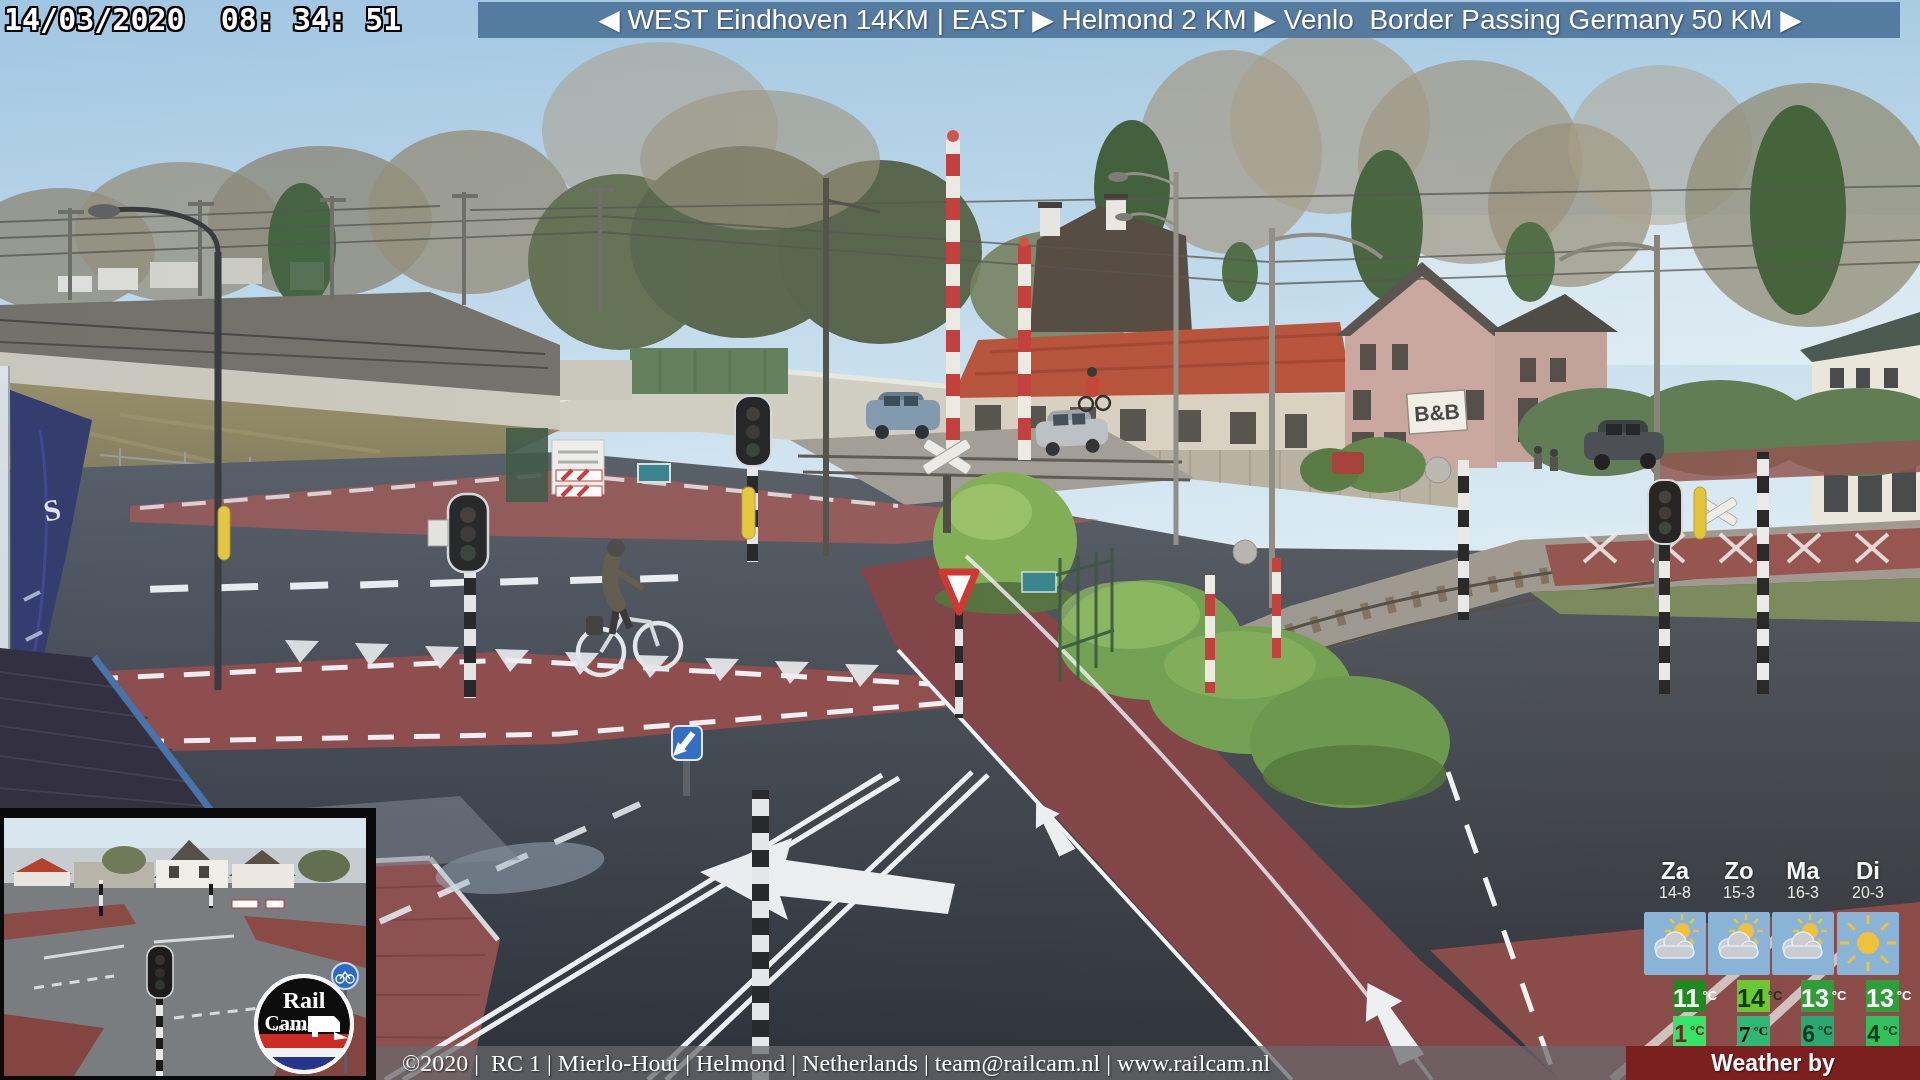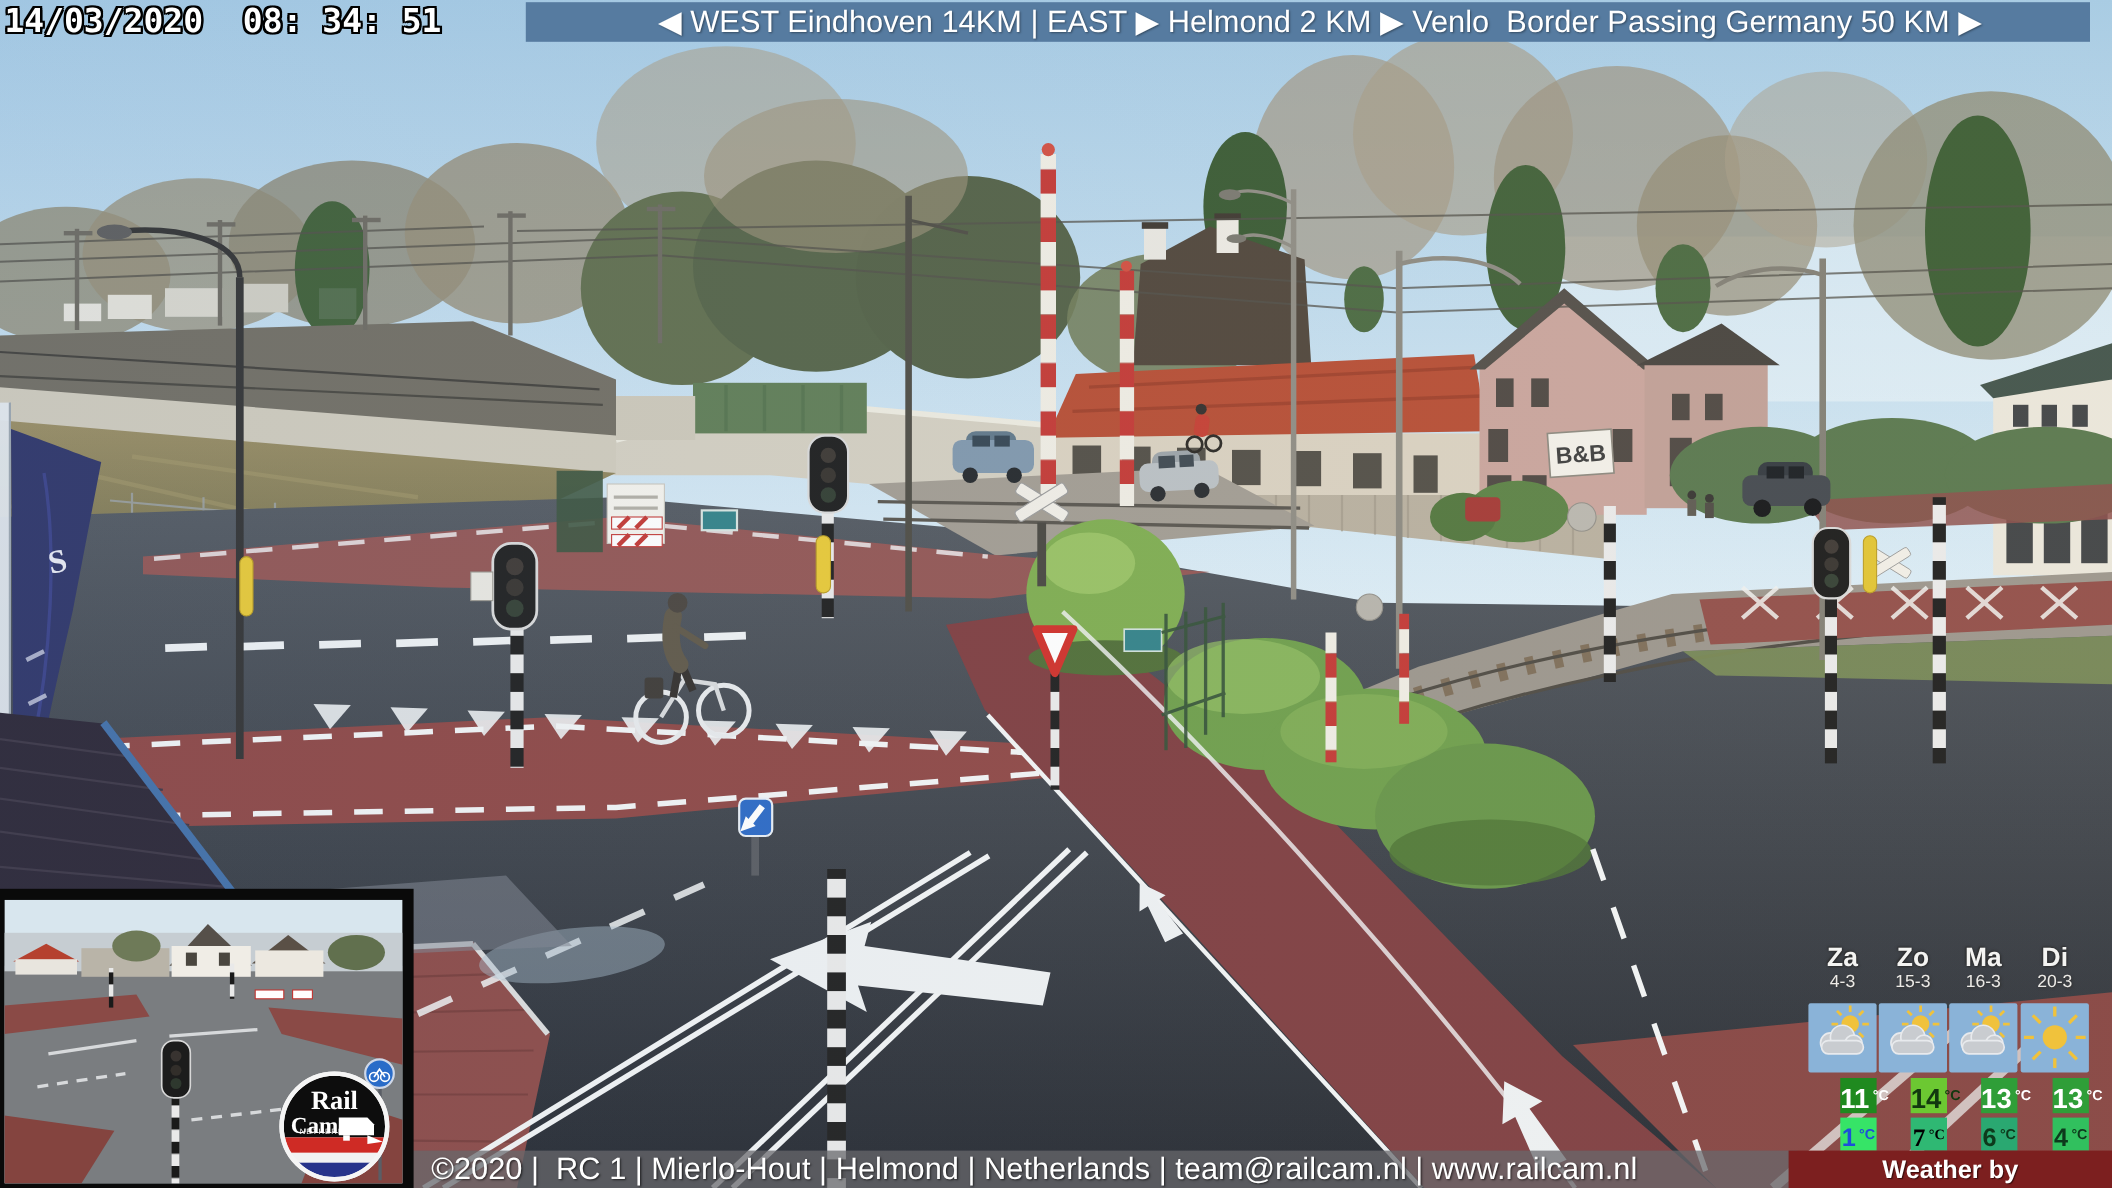--- a/index.html
+++ b/index.html
@@ -8,23 +8,23 @@
   #stage svg.scene{position:absolute;left:0;top:0;}
 
   
   .timestamp{position:absolute;left:4px;top:0px;height:40px;line-height:40px;
     font-family:"DejaVu Sans Mono",monospace;font-weight:bold;font-size:30px;color:#fff;
     white-space:pre;letter-spacing:0px;
     text-shadow:-2px 0 #000,2px 0 #000,0 -2px #000,0 2px #000,-2px -2px #000,2px 2px #000,-2px 2px #000,2px -2px #000;}
   .banner{position:absolute;left:478px;top:2px;width:1400px;height:36px;line-height:36px;
     color:#fff;font-size:28px;text-align:center;white-space:pre;overflow:hidden;
     text-shadow:1px 1px 2px rgba(0,0,0,.4);}
-  .bottom-bar{position:absolute;left:336px;top:1046px;width:1298px;height:34px;line-height:34px;
-    background:rgba(104,104,108,.74);color:#fff;font-size:28px;white-space:pre;overflow:hidden;
-    padding-left:56px;box-sizing:border-box;text-shadow:1px 1px 2px rgba(0,0,0,.65);}
+  .bottom-bar{position:absolute;left:346px;top:1046px;width:1298px;height:34px;line-height:34px;
+    background:rgba(104,104,108,.74);color:#fff;font-size:24px;white-space:pre;overflow:hidden;
+    padding-left:56px;box-sizing:border-box;text-shadow:1px 1px 2px rgba(0,0,0,.65);font-family:Liberation Serif, serif;}
 
   
   .weather-widget{position:absolute;left:1643px;top:858px;width:258px;}
   .wcol{position:absolute;width:62px;top:0;}
   .wcol.c0{left:1px}.wcol.c1{left:65px}.wcol.c2{left:129px}.wcol.c3{left:194px}
   .wday{height:26px;line-height:26px;text-align:center;font-weight:bold;font-size:24px;color:#f4f4f2;
     text-shadow:1px 1px 2px #2c2c2c,-1px -1px 2px #2c2c2c;}
   .wdate{height:18px;line-height:18px;text-align:center;font-size:16px;color:#eceae6;
     text-shadow:1px 1px 2px #333;}
   .wicon{margin-top:10px;height:63px;border-radius:2px;position:relative;}
@@ -533,21 +533,21 @@
   </svg>
 
   <div class="timestamp">14/03/2020  08: 34: 51</div>
   <div class="banner" style="background-color: rgb(86, 123, 160); padding-left: 22px;">◀ WEST Eindhoven 14KM | EAST ▶ Helmond 2 KM ▶ Venlo  Border Passing Germany 50 KM ▶</div>
   <div class="bottom-bar">©2020 |  RC 1 | Mierlo-Hout | Helmond | Netherlands | team@railcam.nl | www.railcam.nl</div>
 
   <div class="weather-widget">
 
     <div class="wcol c0">
       <div class="wday">Za</div>
-      <div class="wdate">4-3</div>
+      <div class="wdate">14-8</div>
       <div class="wicon" style="background-color: rgb(138, 179, 216);">
         <svg width="62" height="63" viewBox="0 0 62 63">
           <g stroke="#f0c23c" stroke-width="2.5">
               <line x1="38" y1="8" x2="38" y2="2"></line>
               <line x1="38" y1="30" x2="38" y2="36"></line>
           <line x1="27" y1="19" x2="21" y2="19"></line>
               <line x1="49" y1="19" x2="55" y2="19"></line>
           <line x1="30" y1="11" x2="26" y2="7"></line>
               <line x1="46" y1="11" x2="50" y2="7"></line>
           <line x1="30" y1="27" x2="26" y2="31"></line>
@@ -558,21 +558,21 @@
             <circle cx="20" cy="36" r="9"></circle>
               <circle cx="31" cy="31" r="11"></circle>
               <circle cx="41" cy="37" r="8"></circle>
             <rect x="12" y="34" width="38" height="12" rx="6"></rect>
           </g>
         </svg>
       </div>
       <div class="wtemp whigh" style="background-color: rgb(31, 138, 31); color: rgb(255, 255, 255);">
         <span>11</span><span class="unit">°C</span>
       </div>
-      <div class="wtemp wlow" style="background-color: rgb(54, 228, 103); color: #1d4ed8;">
+      <div class="wtemp wlow" style="background-color: rgb(54, 228, 103); color: #7f1d1d;">
         <span>1</span><span class="unit">°C</span>
       </div>
     </div>
 
     <div class="wcol c1">
       <div class="wday">Zo</div>
       <div class="wdate">15-3</div>
       <div class="wicon" style="background-color: rgb(138, 179, 216);">
         <svg width="62" height="63" viewBox="0 0 62 63">
           <g stroke="#f0c23c" stroke-width="2.5">

